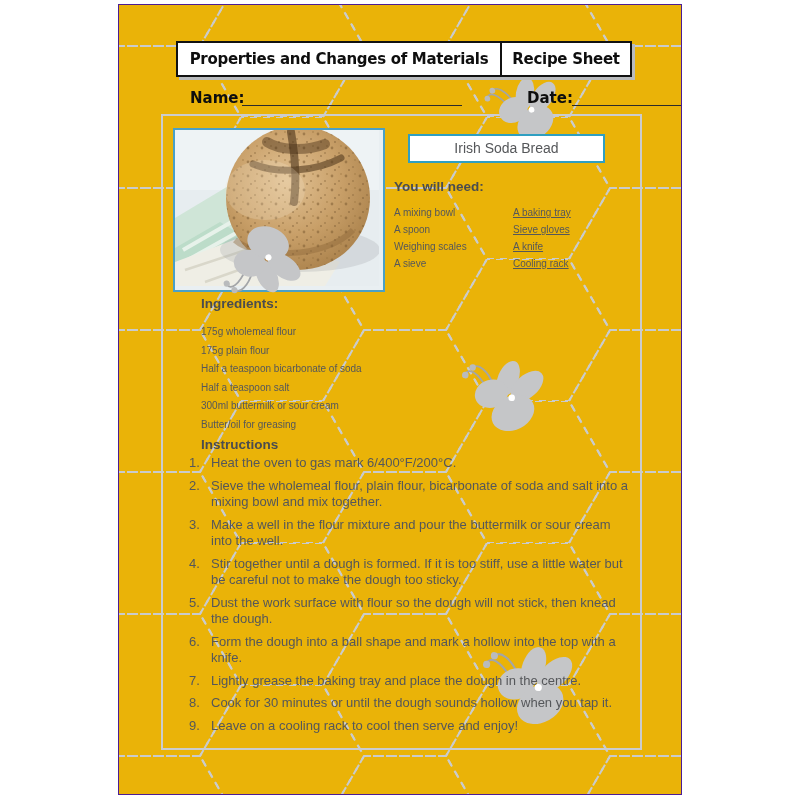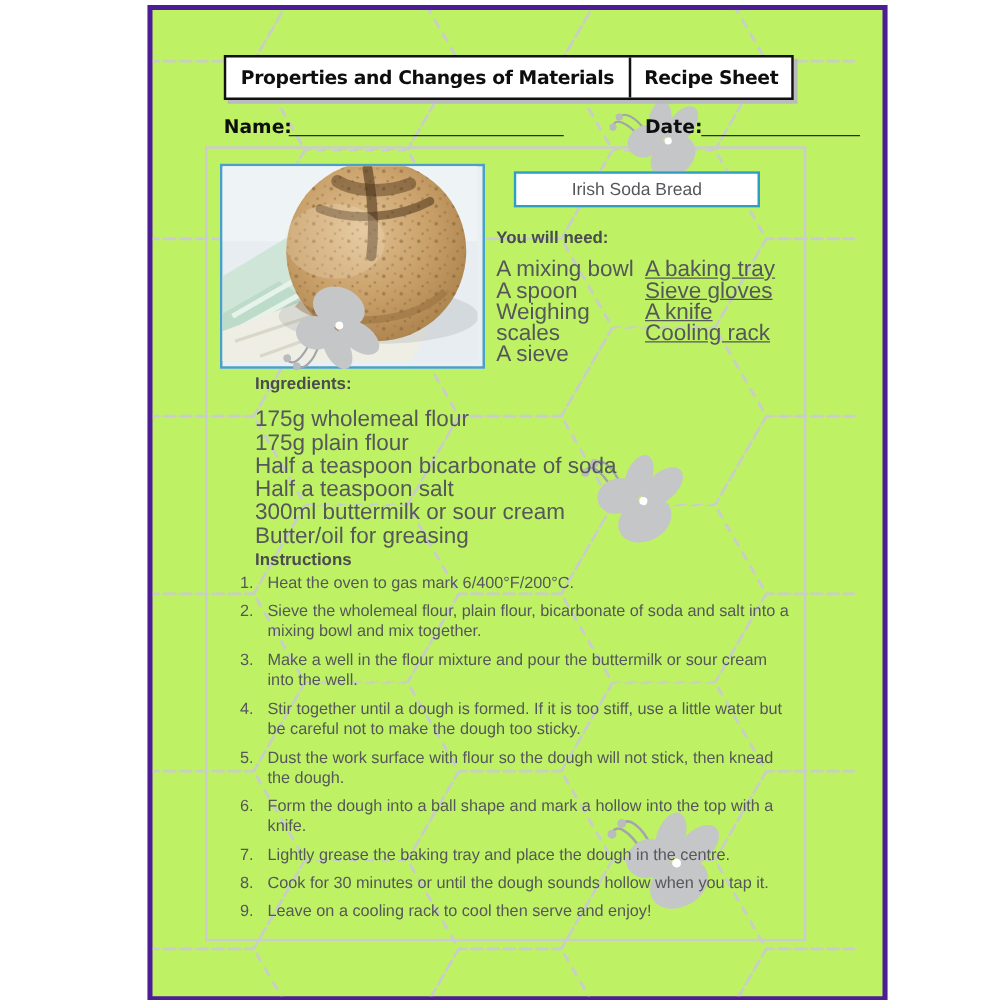--- a/index.html
+++ b/index.html
@@ -1,53 +1,53 @@
 <!DOCTYPE html>
 <html><head>
 <meta charset="utf-8">
 <style>
   html,body{margin:0;padding:0;background:#ffffff;}
   body{width:800px;height:800px;position:relative;font-family:"Liberation Sans",sans-serif;}
   .page{
     position:absolute;left:118px;top:4px;width:562px;height:789px;
-    background:#bef264;border:4px solid #4c1d95;overflow:hidden;padding-left:22px;
+    background:#eab308;border:1px solid #4c1d95;overflow:hidden;
   }
   .hexbg{position:absolute;left:0;top:0;z-index:1;pointer-events:none;}
   .layer{position:absolute;z-index:10;}
   
   .header-box{
     left:57px;top:36px;width:452px;height:32px;
     background:#ffffff;border:2px solid #111;
     box-shadow:3px 3px 0 #b9bbbd;
     display:flex;align-items:center;z-index:12;
   }
   .header-left{flex:0 0 322px;text-align:center;}
   .header-divider{width:2px;height:32px;background:#111;}
   .header-right{flex:1;text-align:center;}
   .marker{font-family:"DejaVu Sans",sans-serif;font-weight:bold;color:#0e0e0e;}
   .header-box .marker{font-size:15px;letter-spacing:-0.3px;}
   
-  .namedate{left:57px;top:84px;width:452px;height:22px;text-align:center;}
+  .namedate{left:71px;top:84px;width:452px;height:22px;text-align:center;}
   .nd-label{position:absolute;top:0;font-size:15px;}
   .nd-line{position:absolute;border-bottom:1.5px solid #2b2b2b;height:16px;}
   
   .content-panel{
     left:42px;top:109px;width:477px;height:632px;
     border:2px solid #cbccce;z-index:3;background:transparent;
   }
   
   .photo{left:54px;top:123px;width:208px;height:160px;border:2px solid #4aa0c6;z-index:4;background:#e9eff2;}
   .photo svg{display:block;}
   
   .title-box{
     left:289px;top:129px;width:193px;height:25px;
     border:2px solid #2f9fc1;background:#ffffff;
     display:flex;align-items:center;justify-content:center;
   }
-  .hand{color:#55575a;font-size:18px;line-height:17px;}
+  .hand{color:#55575a;font-size:10px;line-height:17px;}
   .title-box .hand{font-size:14px;}
   .hand-heading{color:#4a4c4f;font-weight:bold;text-underline-offset:3px;font-size:13.5px;}
   
   .ywn-heading{left:275px;top:174px;}
   .ywn-col1{left:275px;top:199px;width:118px;}
   .ywn-col2{left:394px;top:199px;width:120px;text-decoration:underline;}
   .ywn-col1 div,.ywn-col2 div{line-height:17px;}
   
   .ing-heading{left:82px;top:291px;}
   .ing-list{left:82px;top:318px;width:330px;}

